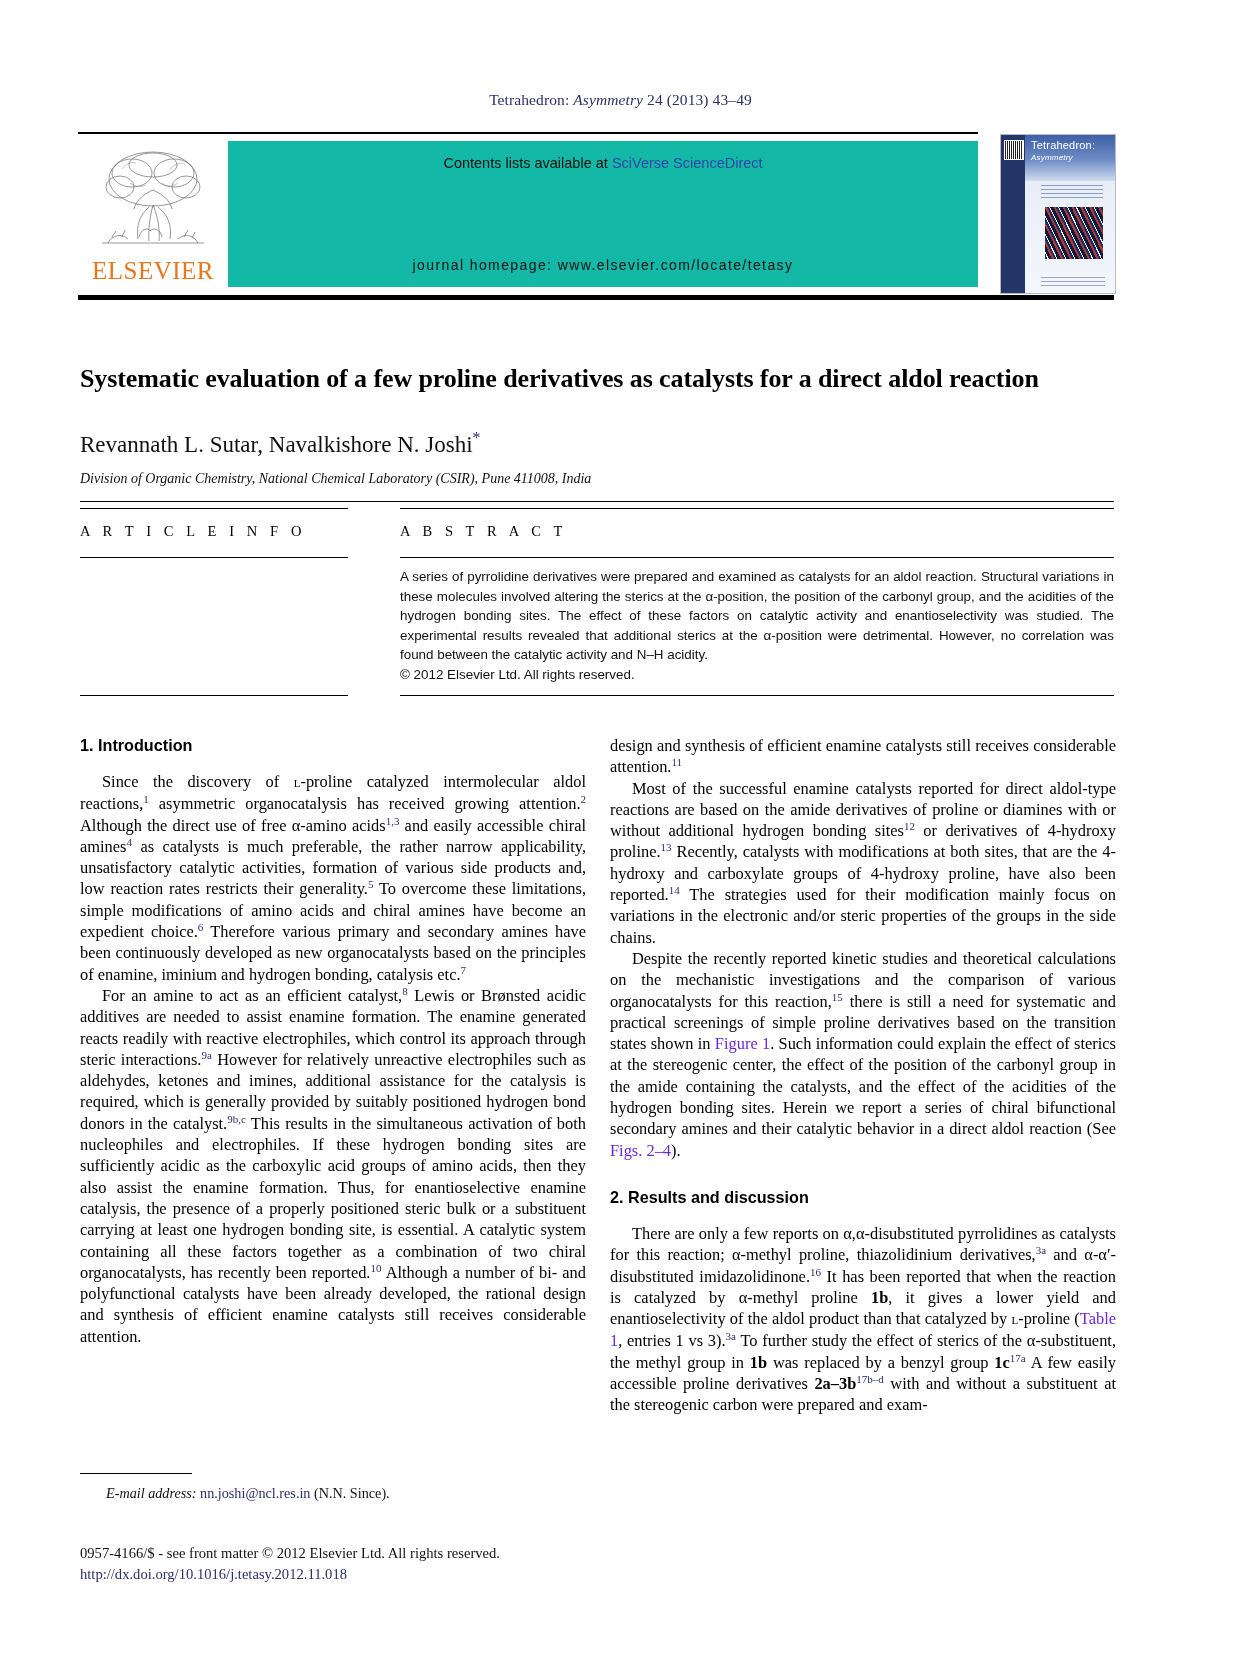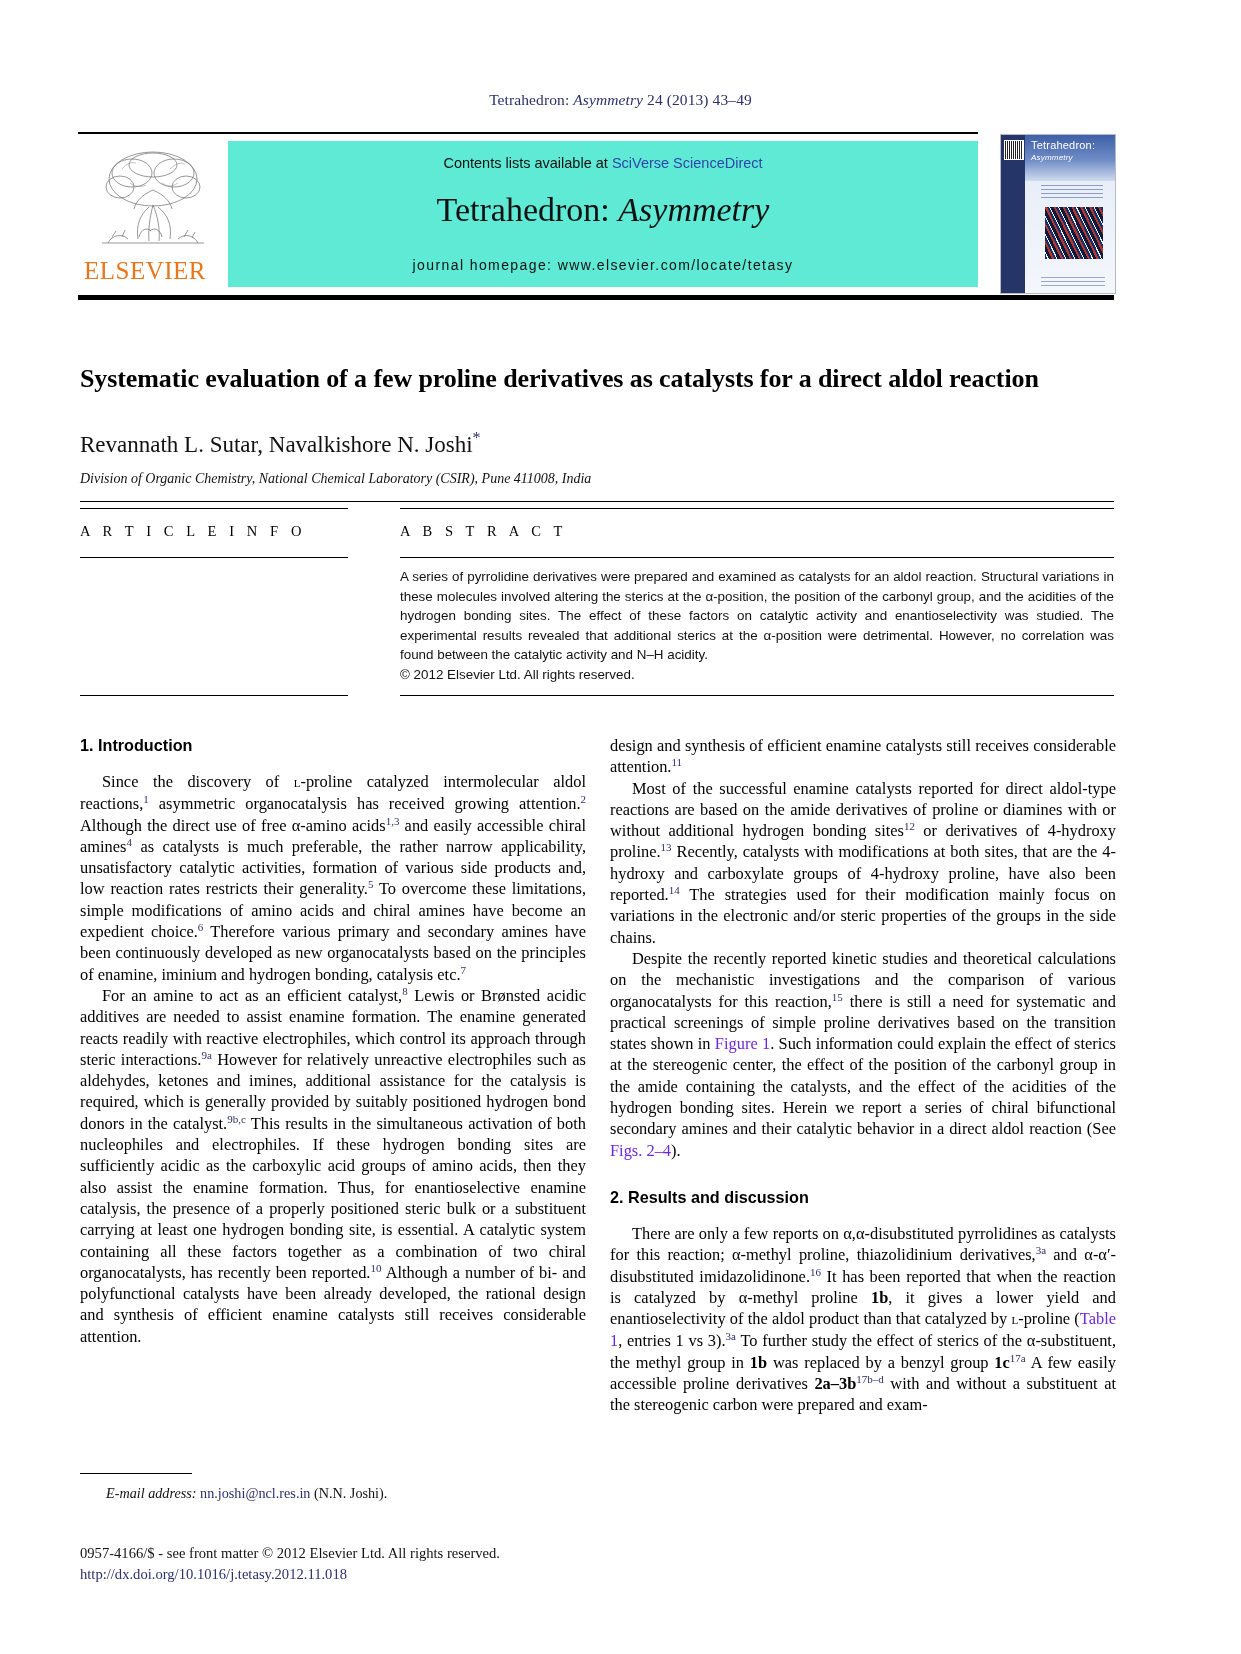--- a/index.html
+++ b/index.html
@@ -52,40 +52,41 @@
     left: 0px;
     top: 0px;
     width: 148px;
     height: 146px;
   }
   .elsevier-word {
     position: absolute;
     left: 6px;
     bottom: 2px;
     width: 138px;
+    text-align: center;
     font-family: "Liberation Serif", serif;
     font-size: 25px;
     letter-spacing: 0.5px;
     color: #e8761a;
     font-weight: 400;
   }
   .tree-box {
     position: absolute;
     left: 14px;
     top: 4px;
     width: 122px;
     height: 112px;
   }
   .journal-band {
     position: absolute;
     left: 150px;
     top: 0px;
     width: 750px;
     height: 146px;
-    background: #5eead4;
+    background: #14b8a6;
   }
   .contents-line {
     position: absolute;
     top: 14px;
     left: 0;
     width: 750px;
     text-align: center;
     font-family: "Liberation Sans", sans-serif;
     font-size: 14.5px;
     color: #111;
@@ -446,23 +447,20 @@
           <path d="M38 38 q8 6 16 2 M70 38 q8 6 16 0"></path>
         </g>
       </svg>
       <div class="elsevier-word">ELSEVIER</div>
     </div>
 
     <div class="journal-band">
       <div class="contents-line">
         <span>Contents lists available at </span><span class="link">SciVerse ScienceDirect</span>
       </div>
-      <div class="journal-name">
-        <span>Tetrahedron: </span><span class="ital">Asymmetry</span>
-      </div>
       <div class="journal-home">journal homepage: www.elsevier.com/locate/tetasy</div>
     </div>
   </div>
 
   <div class="cover">
     <div class="cover-spine"></div>
     <div class="cover-top"></div>
     <div class="cover-mid"></div>
     <div class="cover-barcode"></div>
     <div class="cover-title">
@@ -516,21 +514,21 @@
 
     <p class="para"><span>Despite the recently reported kinetic studies and theoretical calculations on the mechanistic investigations and the comparison of various organocatalysts for this reaction,</span><sup class="ref">15</sup><span> there is still a need for systematic and practical screenings of simple proline derivatives based on the transition states shown in </span><span class="xref">Figure 1</span><span>. Such information could explain the effect of sterics at the stereogenic center, the effect of the position of the carbonyl group in the amide containing the catalysts, and the effect of the acidities of the hydrogen bonding sites. Herein we report a series of chiral bifunctional secondary amines and their catalytic behavior in a direct aldol reaction (See </span><span class="xref">Figs. 2–4</span><span>).</span></p>
 
     <h2 class="sec spaced">2. Results and discussion</h2>
 
     <p class="para"><span>There are only a few reports on α,α-disubstituted pyrrolidines as catalysts for this reaction; α-methyl proline, thiazolidinium derivatives,</span><sup class="ref">3a</sup><span> and α-α′-disubstituted imidazolidinone.</span><sup class="ref">16</sup><span> It has been reported that when the reaction is catalyzed by α-methyl proline </span><b>1b</b><span>, it gives a lower yield and enantioselectivity of the aldol product than that catalyzed by </span><span class="sc">l</span><span>-proline (</span><span class="xref">Table 1</span><span>, entries 1 vs 3).</span><sup class="ref">3a</sup><span> To further study the effect of sterics of the α-substituent, the methyl group in </span><b>1b</b><span> was replaced by a benzyl group </span><b>1c</b><sup class="ref">17a</sup><span> A few easily accessible proline derivatives </span><b>2a–3b</b><sup class="ref">17b–d</sup><span> with and without a substituent at the stereogenic carbon were prepared and exam-</span></p>
   </div>
 
   <div class="fn-rule"></div>
   <div class="footnote">
-    <span class="ln2"><span class="ital">E-mail address:</span> <span class="mail">nn.joshi@ncl.res.in</span> <span>(N.N. Joshi).</span></span>
+    <span class="ln2"><span class="ital">E-mail address:</span> <span class="mail">nn.joshi@ncl.res.in</span> <span>(N.N. Since).</span></span>
   </div>
 
   <div class="imprint">
     <span>0957-4166/$ - see front matter © 2012 Elsevier Ltd. All rights reserved.</span>
     <span class="doi">http://dx.doi.org/10.1016/j.tetasy.2012.11.018</span>
   </div>
 
 </div>
 
 </body></html>

